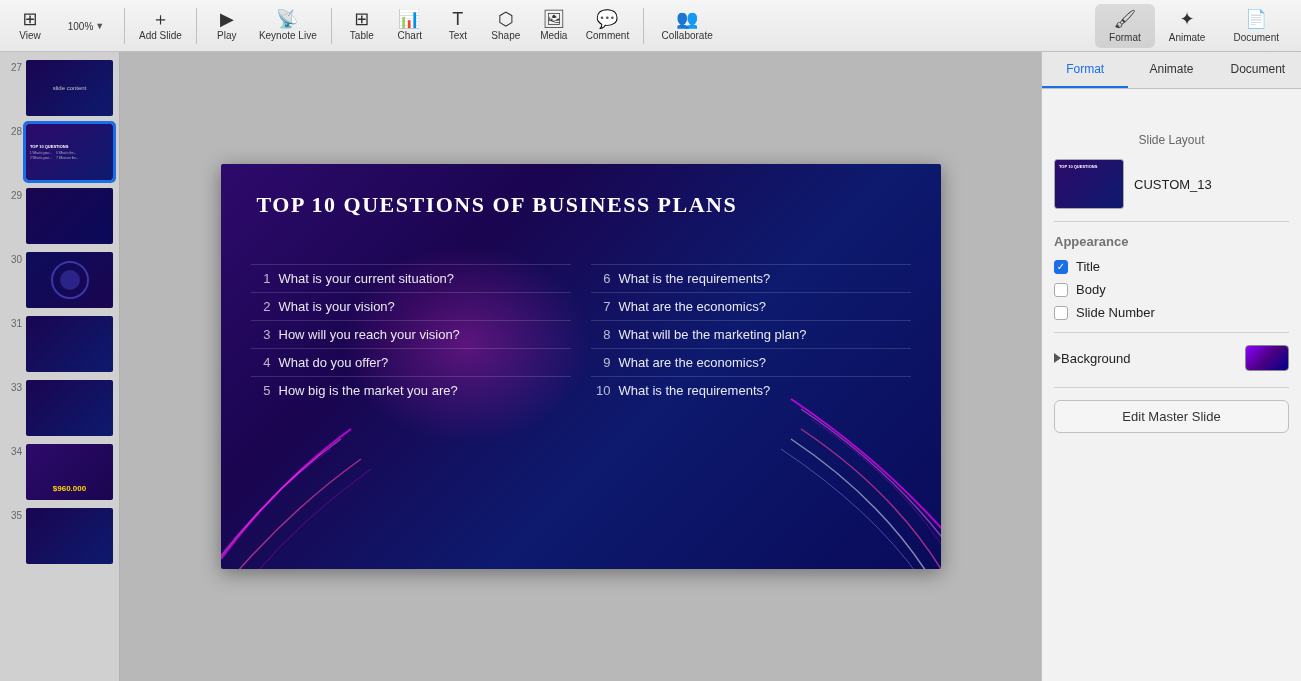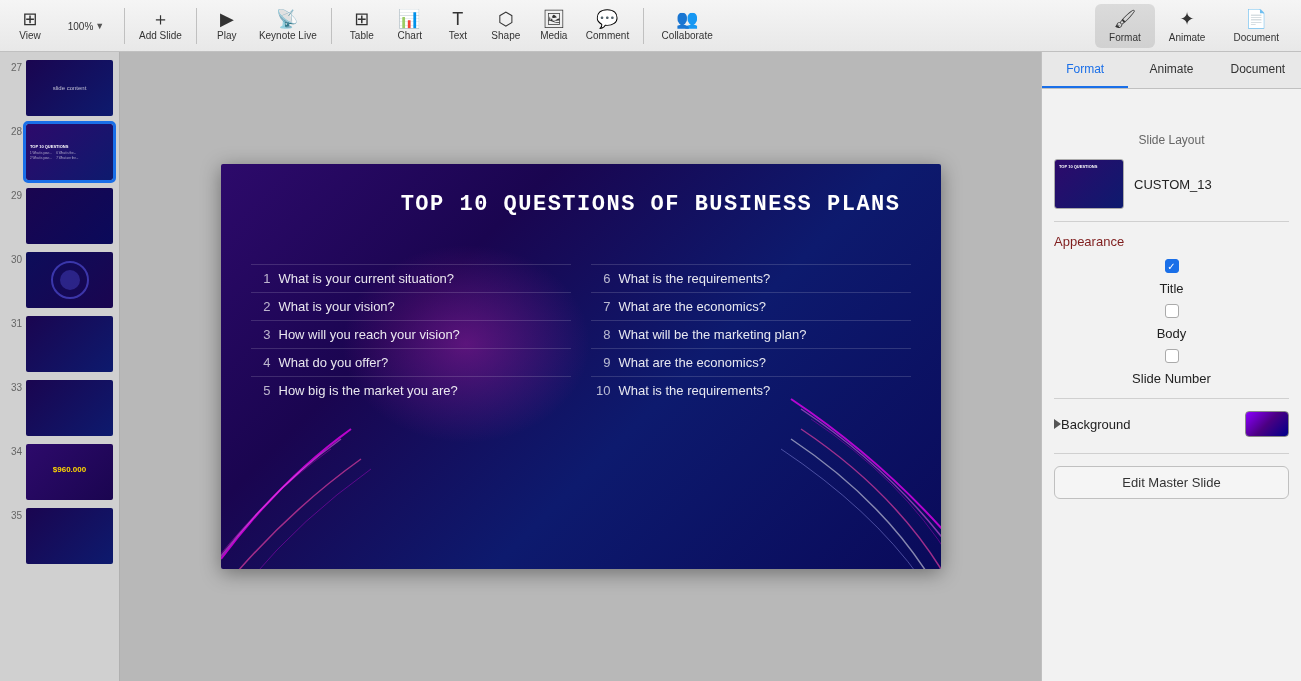--- a/index.html
+++ b/index.html
@@ -149,28 +149,28 @@
       top: 80px;
       width: 250px;
       height: 200px;
       background: radial-gradient(ellipse, rgba(160, 30, 160, 0.5) 0%, transparent 70%);
       border-radius: 50%;
     }
 
     .slide-title {
       position: absolute;
       top: 28px;
-      left: 53px;
+      left: 36px;
       right: 40px;
       color: white;
       font-size: 22px;
       font-weight: 700;
       letter-spacing: 1.5px;
-      text-align: right;
-      font-family: Liberation Mono, monospace;
+      text-align: left;
+      font-family: Liberation Serif, serif;
     }
 
     .slide-content {
       position: absolute;
       top: 90px;
       left: 0;
       right: 0;
       bottom: 0;
       display: grid;
       grid-template-columns: 1fr 1fr;
@@ -268,31 +268,30 @@
       border-radius: 6px;
       font-size: 12px;
       color: #333;
       cursor: pointer;
       text-align: center;
       margin-bottom: 16px;
     }
 
     .section-header {
       font-size: 13px;
-      font-weight: 400;
-      color: #7f1d1d;
+      font-weight: 700;
+      color: #737373;
       margin-bottom: 10px;
     }
 
     .appearance-item {
       display: flex;
       align-items: center;
       gap: 8px;
       margin-bottom: 8px;
-      flex-direction: column;
     }
 
     .checkbox {
       width: 14px;
       height: 14px;
       border: 1px solid #aaa;
       border-radius: 3px;
       background: white;
       display: flex;
       align-items: center;
@@ -534,21 +533,21 @@
       <div class="slide-thumb-wrap thumb-33">
         <div class="slide-thumb">
           <div class="thumb-text"></div>
         </div>
       </div>
     </div>
 
     <div class="slide-item">
       <span class="slide-number">34</span>
       <div class="slide-thumb-wrap thumb-34">
-        <div class="slide-thumb" style="align-items:flex-end;padding:20px;">
+        <div class="slide-thumb" style="align-items:flex-end;padding:1px;">
           <div style="color:#ffd700;font-size:8px;font-weight:bold;margin-top:auto;margin-bottom:6px;">$960.000</div>
         </div>
       </div>
     </div>
 
     <div class="slide-item">
       <span class="slide-number">35</span>
       <div class="slide-thumb-wrap thumb-35">
         <div class="slide-thumb">
           <div class="thumb-text"></div>

